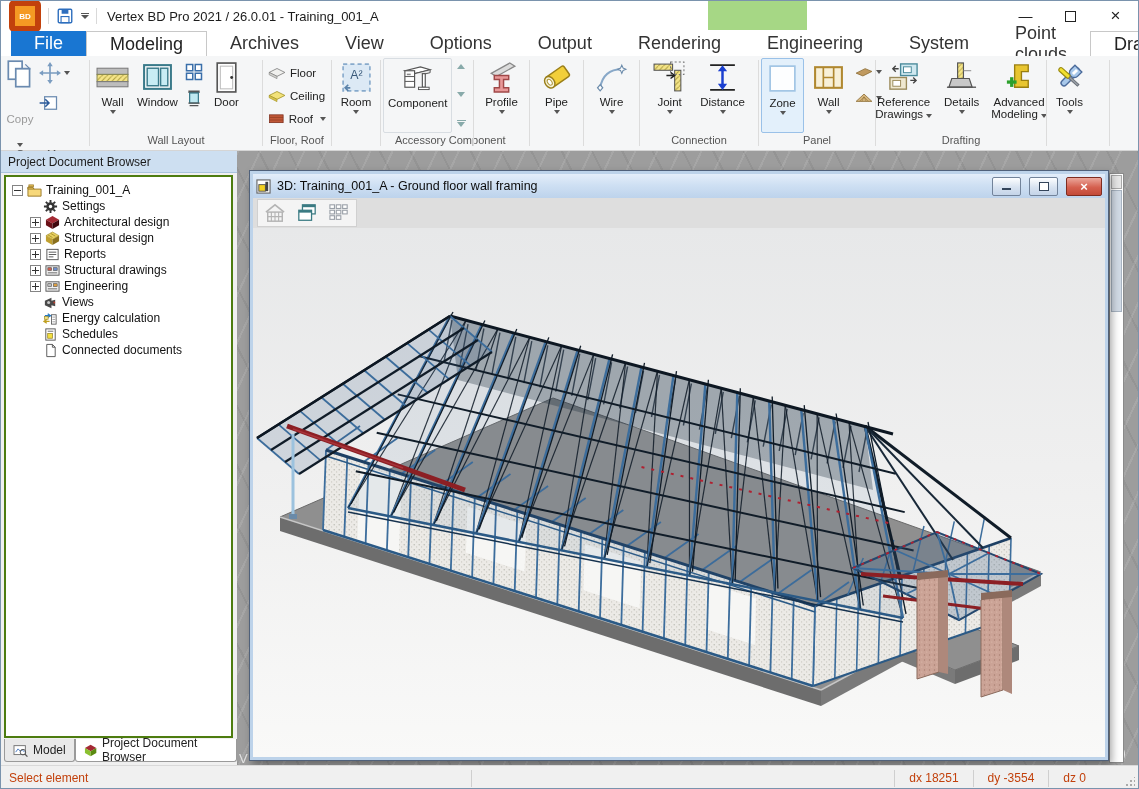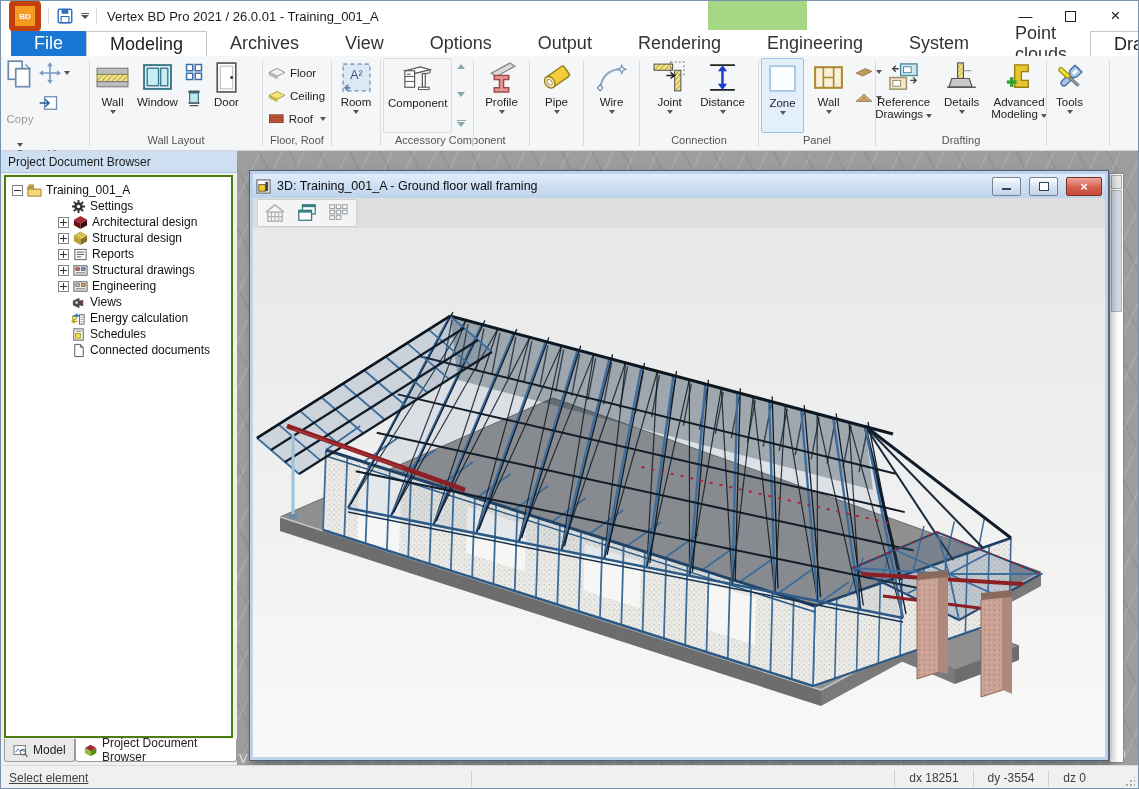--- a/index.html
+++ b/index.html
@@ -57,21 +57,21 @@
   .wm{position:absolute;color:#e3e3e3;font-size:13px;}
   .scroll-sliver{position:absolute;left:872px;top:22px;width:13px;height:588px;background:#fff;border:1px solid #8a8a8a;}
   .sliver-thumb{position:absolute;left:1px;top:16px;width:9px;height:120px;background:#d2dbe6;border:1px solid #a8b4c2;}
   .sliver-btn{position:absolute;left:1px;top:1px;width:9px;height:12px;background:#e8e8e8;border:1px solid #aaa;}
   
   .sidebar{position:absolute;left:0;top:150px;width:236px;height:614px;background:#f0f0f0;}
   .sb-header{height:21px;background:#cddff1;border-bottom:1px solid #a9c4dd;font-size:12px;color:#1b1b1b;
              display:flex;align-items:center;padding-left:7px;}
   .tree-box{position:absolute;left:3px;top:24px;right:4px;bottom:27px;background:#fff;border:2px solid #4d7c0f;overflow:hidden;}
   .titem{display:flex;align-items:center;height:16px;font-size:12px;color:#111;gap:4px;padding-left:6px;}
-  .titem.child{padding-left:24px;margin-left:28px;}
+  .titem.child{padding-left:24px;}
   .exp{width:9px;height:9px;border:1px solid #848484;background:#fff;position:relative;flex:none;}
   .exp::before{content:"";position:absolute;left:1px;right:1px;top:4px;height:1px;background:#333;}
   .exp.plus::after{content:"";position:absolute;top:1px;bottom:1px;left:4px;width:1px;background:#333;}
   .exp-gap{width:9px;flex:none;}
   .ticon{width:15px;height:15px;flex:none;}
   
   .bottom-tabs{position:absolute;left:0;top:738px;width:236px;height:26px;background:#f0f0f0;display:flex;align-items:flex-start;padding-left:3px;box-sizing:border-box;}
   .btab{display:flex;align-items:center;gap:5px;font-size:12px;color:#222;height:22px;padding:0 8px;border:1px solid #9a9a9a;border-top:none;background:#e9e9e9;border-radius:0 0 3px 3px;}
   .btab.active{background:#fff;}
   .btab svg{width:15px;height:13px;}
@@ -89,21 +89,21 @@
                 font-size:13px;font-weight:bold;}
   .vx-toolbar{height:30px;background:#dedede;border-bottom:1px solid #bdbdbd;display:flex;align-items:center;padding-left:4px;}
   .vx-toolpanel{background:#f4f4f4;border:1px solid #d0d0d0;height:26px;display:flex;align-items:center;padding:0 2px;gap:2px;}
   .vx-tool{width:30px;height:24px;display:flex;align-items:center;justify-content:center;}
   .vx-tool svg{width:22px;height:20px;}
   .vx-canvas{position:absolute;left:3px;right:3px;top:57px;bottom:3px;overflow:hidden;
              background:linear-gradient(180deg,#e7e8e9 0%,#efefef 45%,#f9f9f8 100%);}
   .vx-canvas svg{position:absolute;left:0;top:0;}
   
   .statusbar{position:absolute;left:0;top:764px;width:100%;height:25px;background:#f0f0f0;border-top:1px solid #d9d9d9;
-             display:flex;align-items:center;font-size:12px;color:#404040;box-sizing:border-box;text-decoration:underline;}
+             display:flex;align-items:center;font-size:12px;color:#c2410c;box-sizing:border-box;}
   .sb-msg{padding-left:8px;}
   .ssep{width:1px;height:17px;background:#cfcfcf;}
   .scell{padding:0 14px;white-space:nowrap;}
   .grip{position:absolute;right:3px;bottom:3px;width:10px;height:10px;
         background:radial-gradient(circle at 2px 8px,#aaa 1px,transparent 1.4px),
                    radial-gradient(circle at 6px 8px,#aaa 1px,transparent 1.4px),
                    radial-gradient(circle at 6px 4px,#aaa 1px,transparent 1.4px),
                    radial-gradient(circle at 10px 8px,#aaa 1px,transparent 1.4px),
                    radial-gradient(circle at 10px 4px,#aaa 1px,transparent 1.4px),
                    radial-gradient(circle at 10px 0px,#aaa 1px,transparent 1.4px);}

